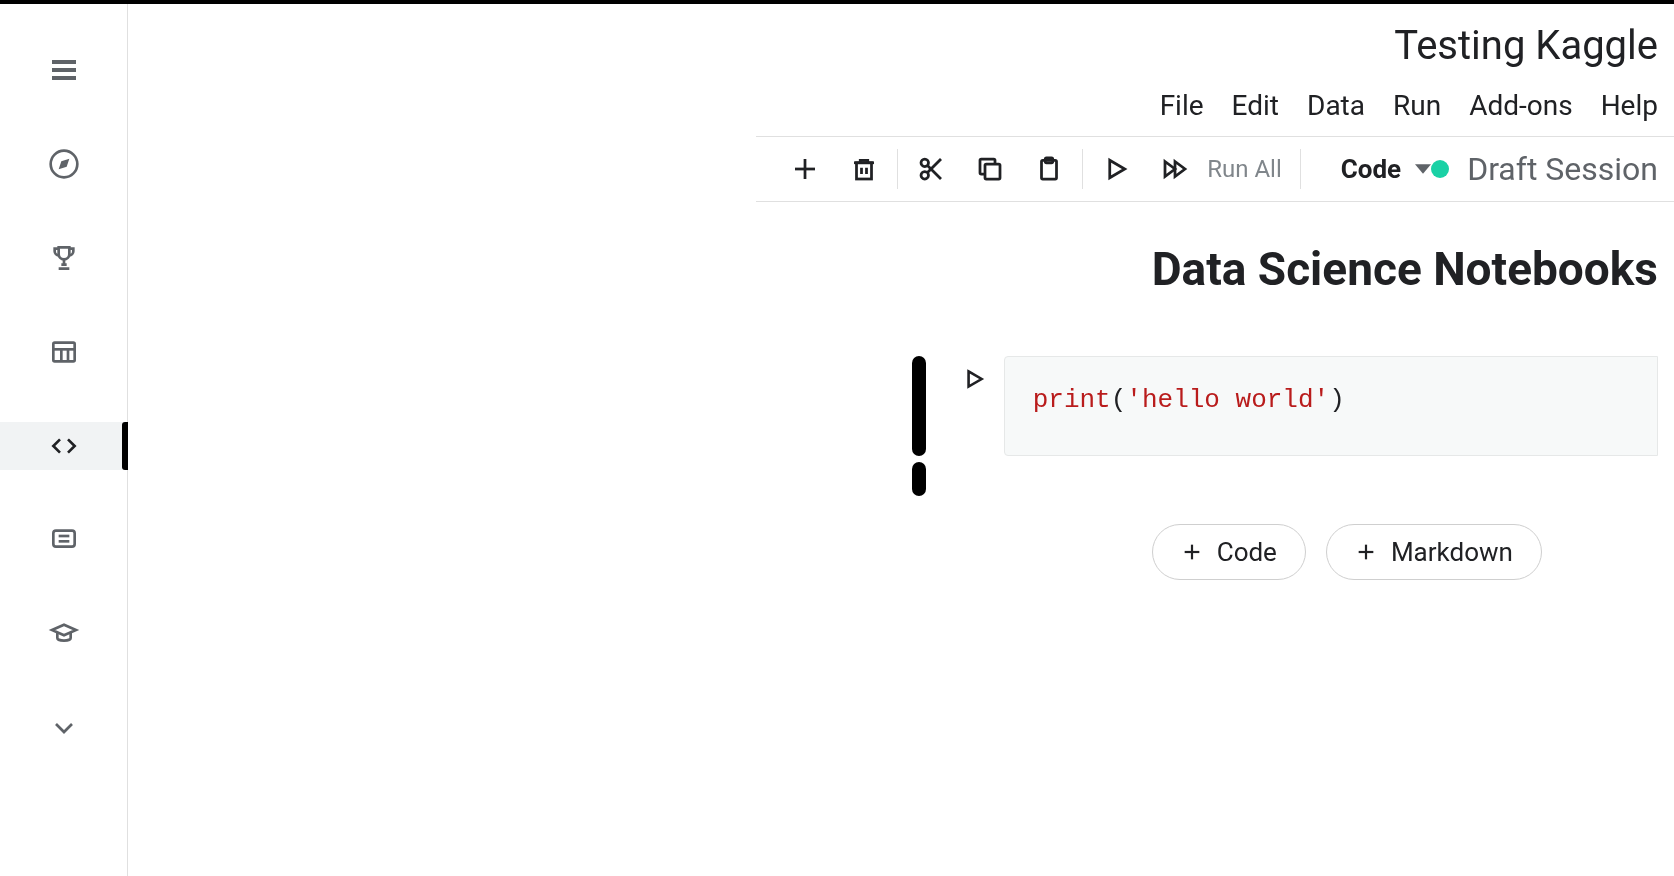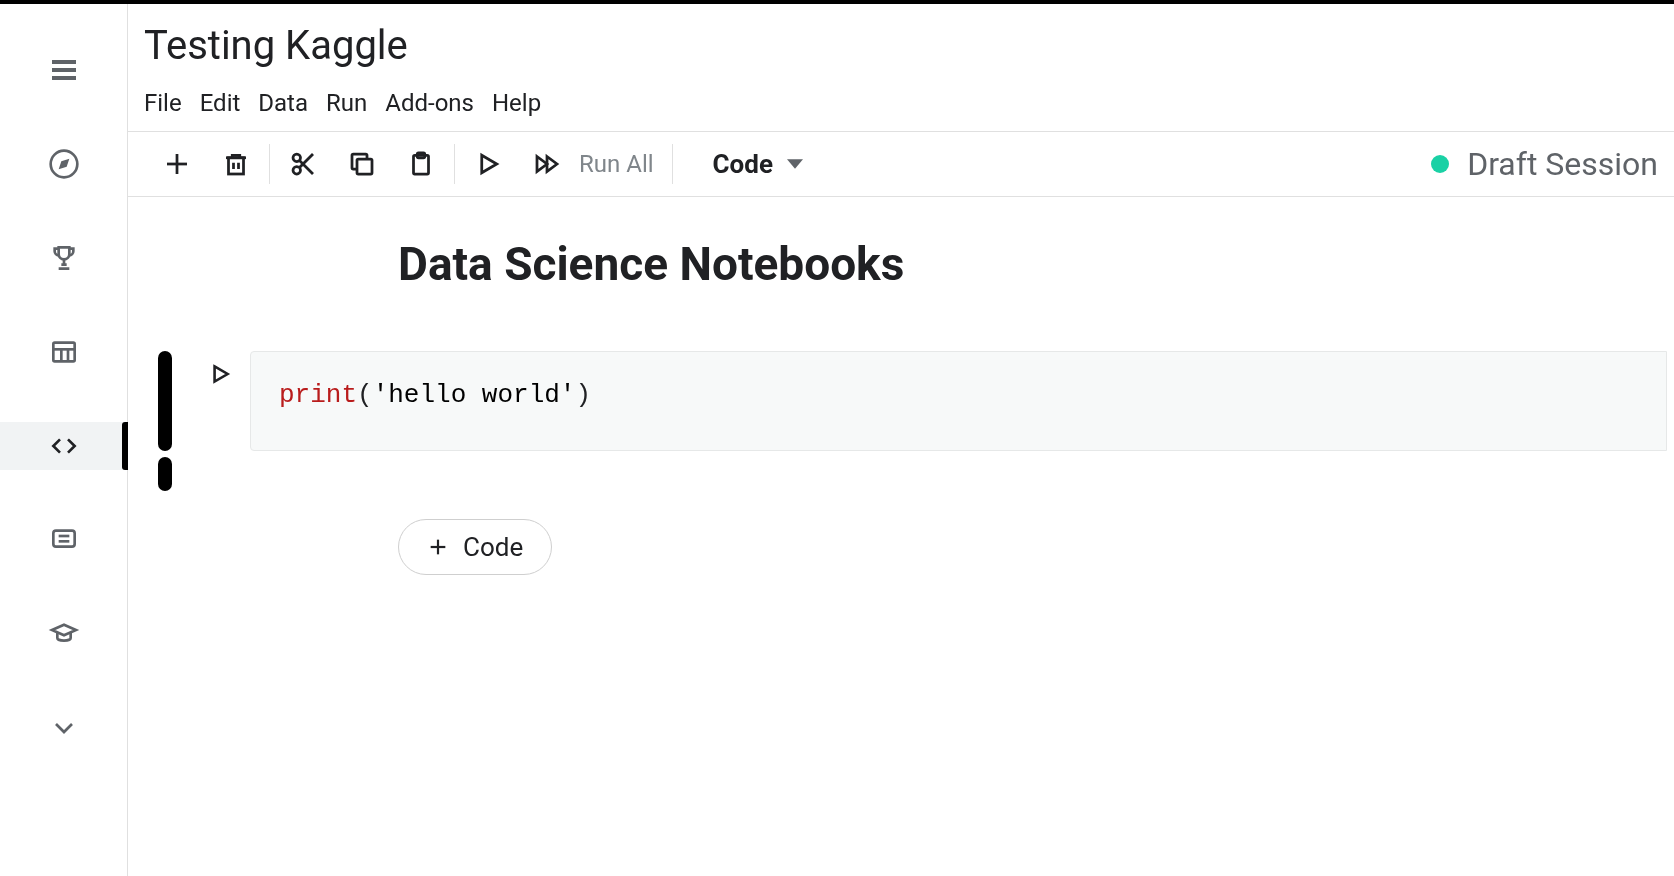--- a/index.html
+++ b/index.html
@@ -40,63 +40,63 @@
       right: 0;
       top: 0;
       width: 6px;
       height: 100%;
       background: #000;
       border-radius: 3px 0 0 3px;
     }
     .sidebar-btn svg { width: 32px; height: 32px; stroke: currentColor; fill: none; stroke-width: 2; }
     .hamburger svg { stroke-width: 3; }
 
-    .main { flex: 1; display: flex; flex-direction: column; }
+    .main { flex: 1; display: flex; flex-direction: column; align-items: flex-end; }
     .title-area { padding: 18px 16px 6px 16px; }
     .notebook-title { font-size: 40px; font-weight: 400; color: #202124; }
-    .menubar { display: flex; gap: 18px; padding: 14px 16px 14px 16px; font-size: 24px; color: #202124; }
+    .menubar { display: flex; gap: 28px; padding: 14px 16px 14px 16px; font-size: 28px; color: #202124; }
     .menubar-item { cursor: pointer; }
 
     .toolbar {
       display: flex;
       align-items: center;
       border-top: 1px solid #e0e0e0;
       border-bottom: 1px solid #e0e0e0;
       padding: 12px 16px;
       gap: 0;
     }
     .tool-group { display: flex; align-items: center; gap: 29px; padding: 0 18px; }
     .tool-divider { width: 1px; height: 40px; background: #e0e0e0; }
     .tool-btn { display: flex; align-items: center; justify-content: center; cursor: pointer; color: #202124; }
     .tool-btn svg { width: 30px; height: 30px; stroke: currentColor; fill: none; stroke-width: 2.2; }
     .runall-label { font-size: 24px; color: #80868b; margin-left: -12px; cursor: pointer; }
     .cell-type { display: flex; align-items: center; gap: 14px; font-size: 26px; font-weight: 700; cursor: pointer; margin-left: 40px; }
     .cell-type svg { width: 16px; height: 16px; fill: #5f6368; }
     .status { margin-left: auto; display: flex; align-items: center; gap: 18px; font-size: 32px; color: #5f6368; white-space: nowrap; }
     .status-dot { width: 18px; height: 18px; border-radius: 50%; background: #1ad1a5; }
 
-    .content { padding: 40px 7px 0 0; flex: 1; overflow: auto; }
+    .content { padding: 40px 16px 0 0; flex: 1; overflow: auto; }
     .heading { font-size: 46px; font-weight: 700; margin-left: 270px; margin-bottom: 60px; }
 
     .cell-row { display: flex; align-items: stretch; margin-left: 30px; }
     .cell-marker { width: 14px; background: #000; border-radius: 7px; margin-right: 18px; }
     .cell-marker.top { height: 100px; }
     .run-cell { display: flex; align-items: flex-start; justify-content: center; width: 60px; padding-top: 10px; cursor: pointer; }
     .run-cell svg { width: 26px; height: 26px; stroke: #202124; fill: none; stroke-width: 2.4; }
     .code-cell {
       flex: 1;
       background: #f7f9f9;
       border: 1px solid #e6e8e8;
       border-radius: 4px 0 0 4px;
       padding: 28px 28px;
       font-family: "SFMono-Regular", Consolas, "Liberation Mono", Menlo, monospace;
       font-size: 26px;
     }
     .tok-fn { color: #b91c1c; }
-    .tok-str { color: #000000; }
+    .tok-str { color: #b91c1c; }
     .tok-punc { color: #202124; }
 
     .output-row { display: flex; margin-left: 30px; margin-top: 6px; }
     .output-marker { width: 14px; background: #000; border-radius: 7px; height: 34px; margin-right: 18px; }
     .output-text { font-family: "SFMono-Regular", Consolas, monospace; font-size: 26px; padding: 6px 0 0 140px; }
 
     .addcell-row { display: flex; gap: 20px; margin-left: 270px; margin-top: 28px; }
     .pill-btn {
       display: flex;
       align-items: center;
@@ -275,17 +275,24 @@
       </div>
 
       <div class="addcell-row">
         <div class="pill-btn">
           <svg viewBox="0 0 24 24" fill="none">
               <line x1="12" y1="4" x2="12" y2="20"></line>
               <line x1="4" y1="12" x2="20" y2="12"></line>
             </svg>
           <span>Code</span>
         </div>
+        <div class="pill-btn">
+          <svg viewBox="0 0 24 24" fill="none">
+              <line x1="12" y1="4" x2="12" y2="20"></line>
+              <line x1="4" y1="12" x2="20" y2="12"></line>
+            </svg>
+          <span>Markdown</span>
+        </div>
       </div>
     </div>
 
   </div>
 </div>
 
 </body></html>

